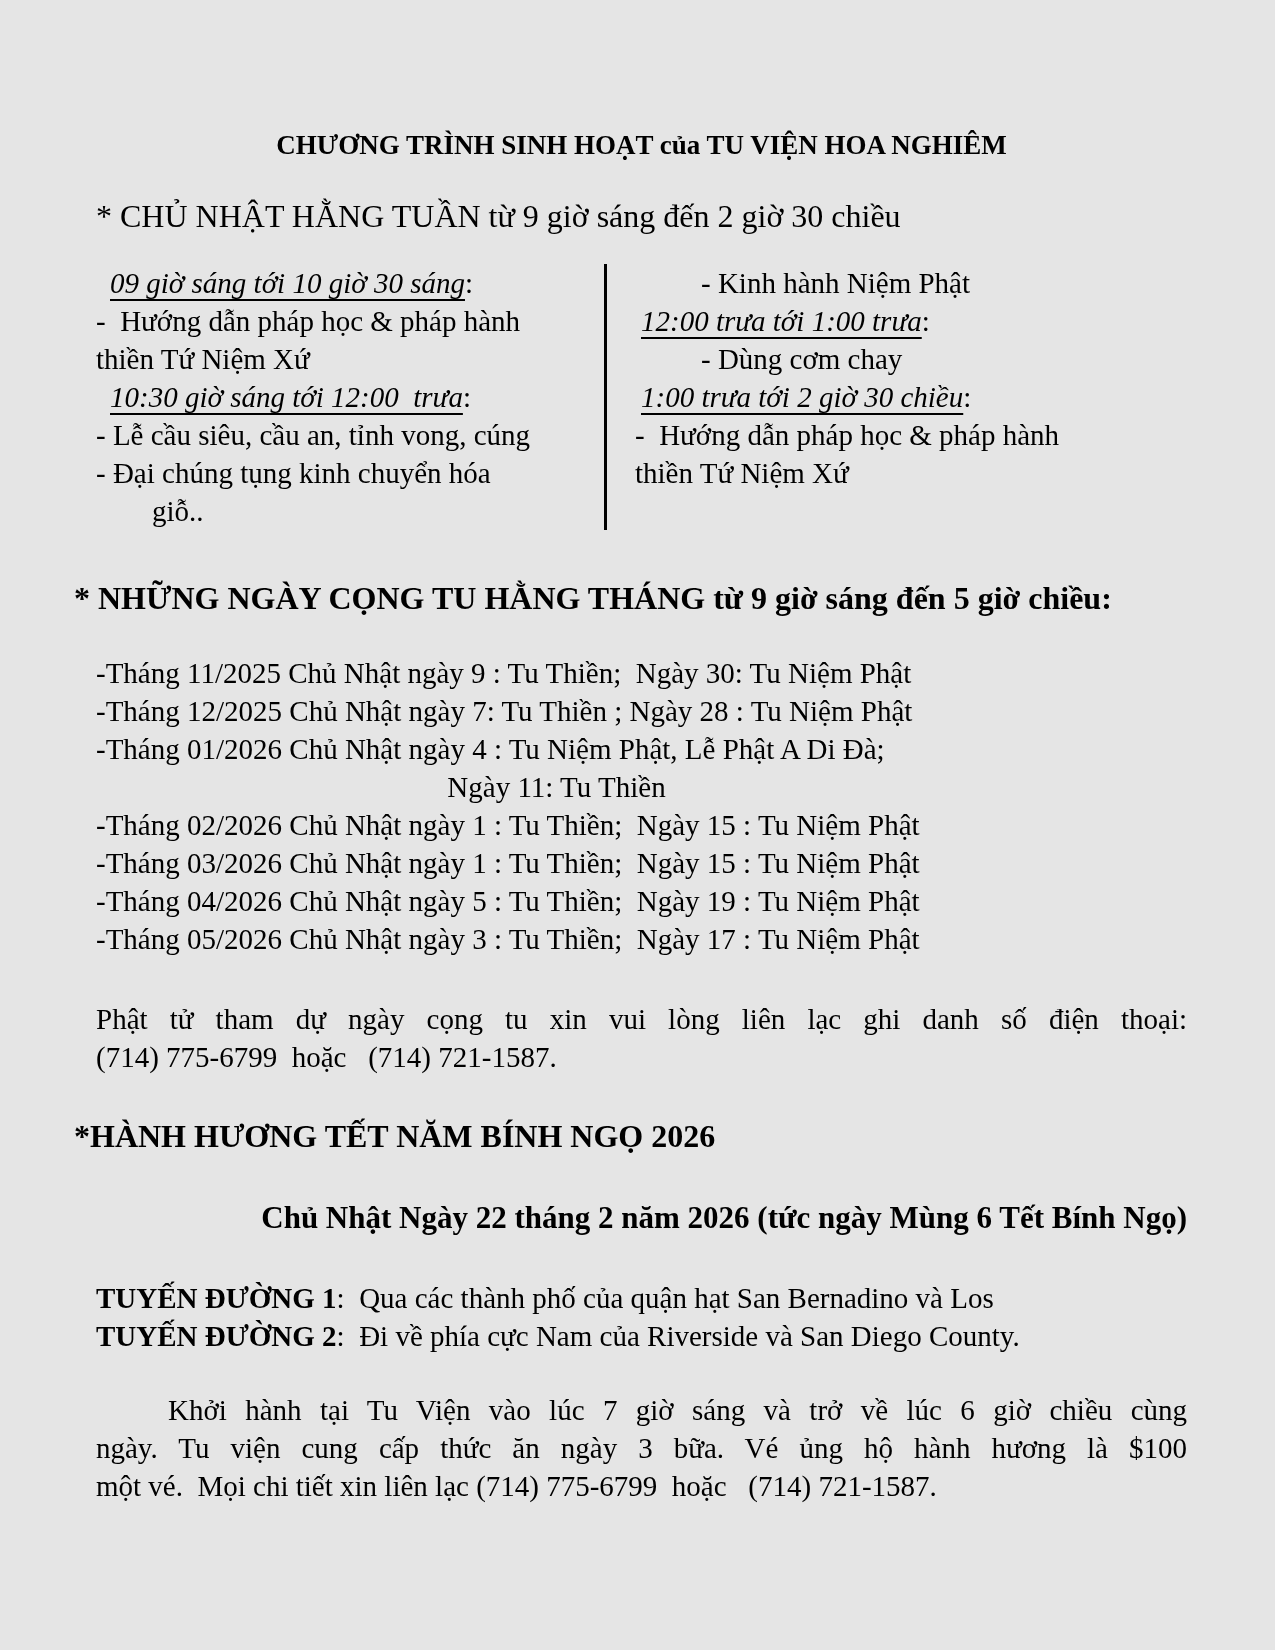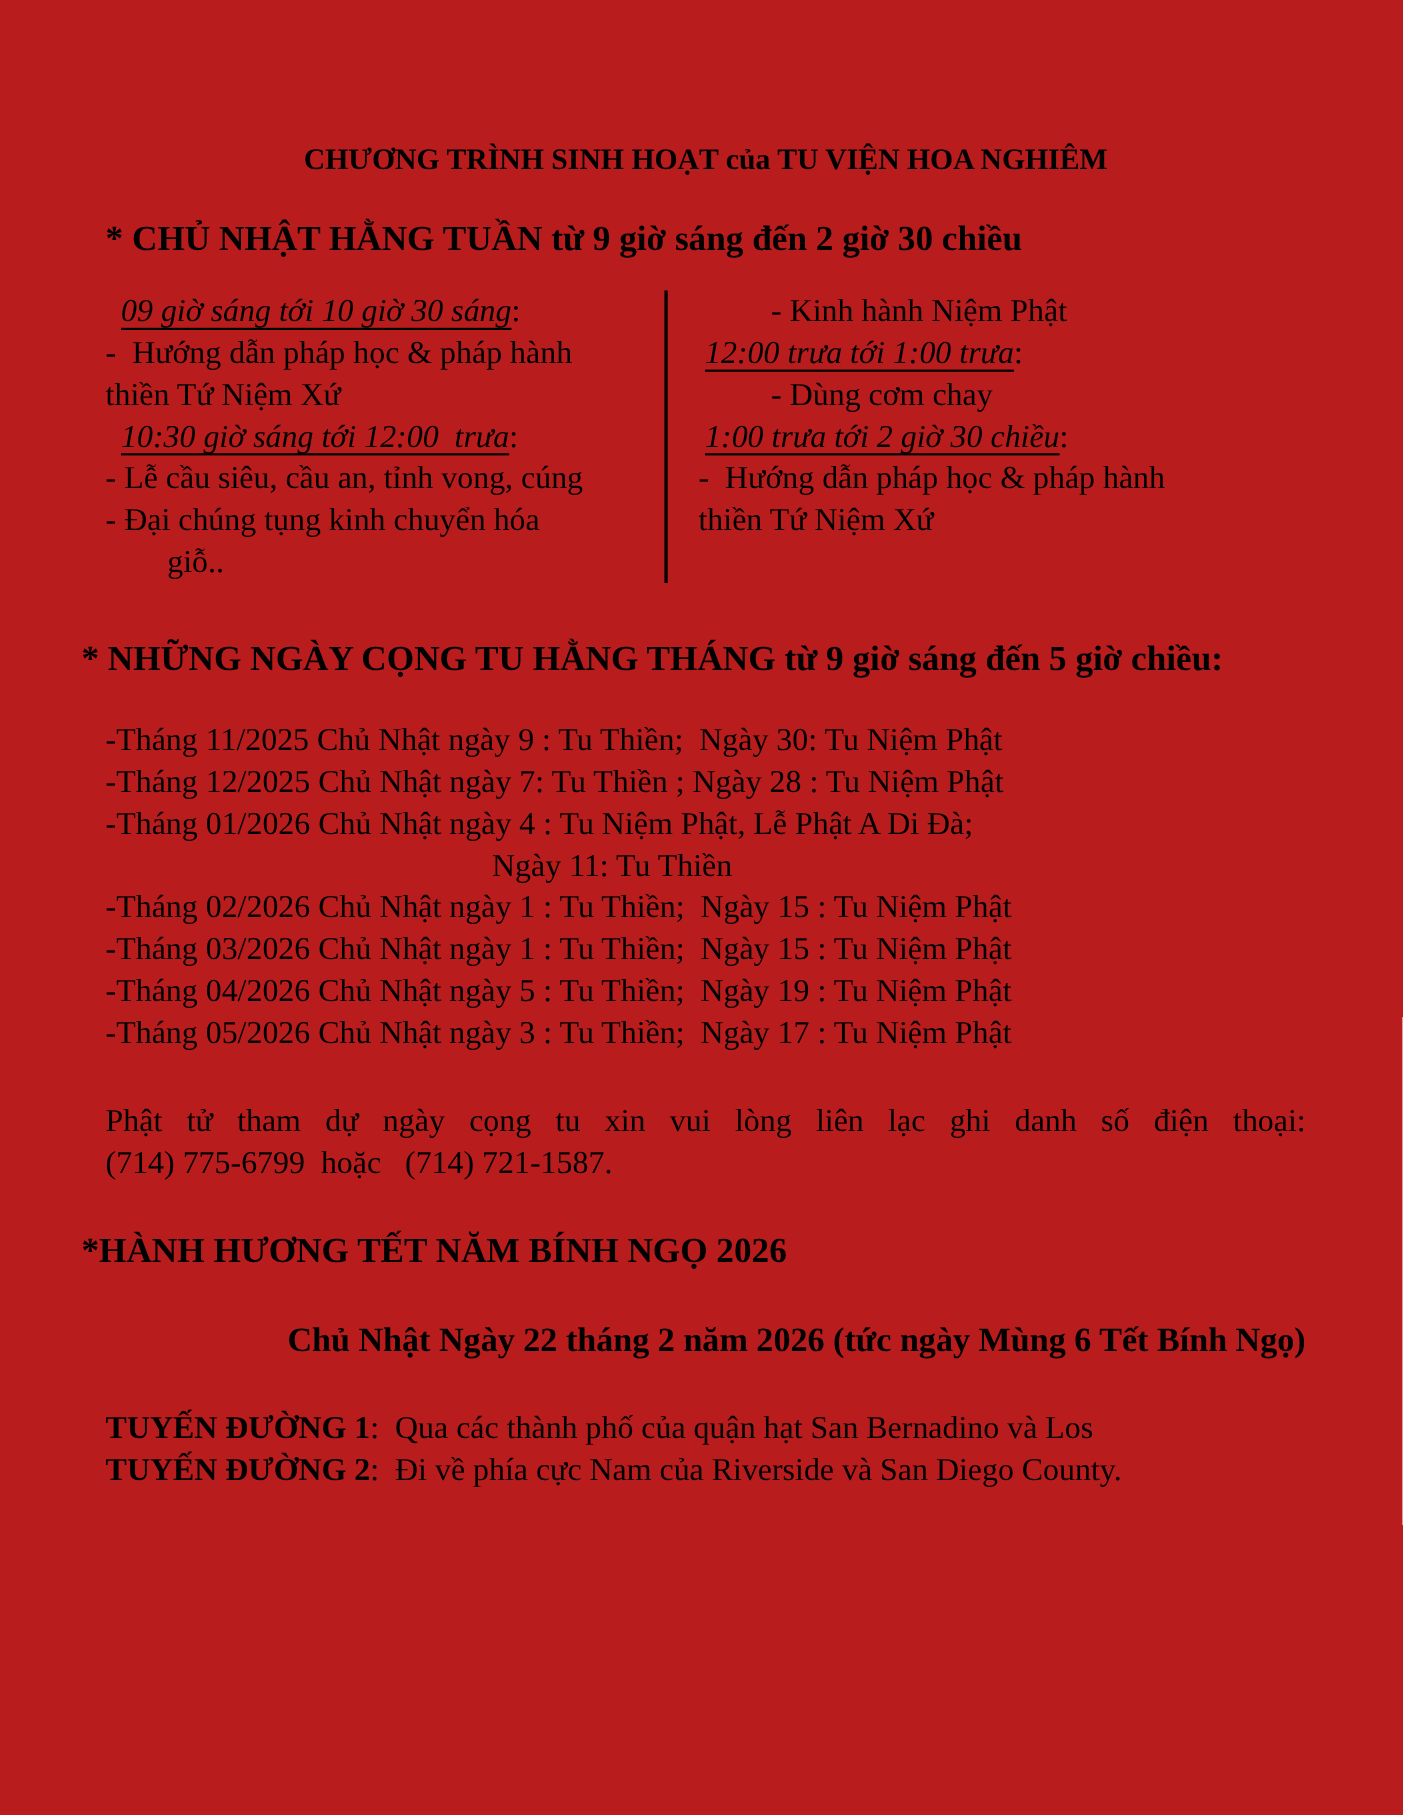--- a/index.html
+++ b/index.html
@@ -1,40 +1,40 @@
 <!DOCTYPE html>
 <html><head>
 <meta charset="utf-8">
 <style>
   html,body{margin:0;padding:0;background:#ffffff;}
   .page{
     position:relative;
     width:1275px;
     height:1650px;
     margin:0 auto;
-    background:#b91c1c;
+    background:#e5e5e5;
     color:#000000;
     font-family:"Liberation Serif","DejaVu Serif",serif;
     font-size:29px;
     line-height:38px;
     box-sizing:border-box;
     padding:126px 88px 0 96px;
     overflow:hidden;
   }
   .pre{white-space:pre-wrap;}
   .doc-title{
     font-size:27px;
     font-weight:bold;
     text-align:center;
     margin-bottom:32px;
   }
   .h-big{
     font-size:32px;
     line-height:40px;
-    font-weight:bold;
+    font-weight:normal;
     margin-bottom:28px;
   }
   .twocol{
     display:flex;
     align-items:stretch;
     margin-bottom:48px;
   }
   .col-left{
     width:508px;
     flex:0 0 508px;
@@ -137,14 +137,19 @@
     <div class="pre">(714) 775-6799  hoặc   (714) 721-1587.</div>
   </div>
 
   <div class="h-pilgrim">*HÀNH HƯƠNG TẾT NĂM BÍNH NGỌ 2026</div>
 
   <div class="date-line">Chủ Nhật Ngày 22 tháng 2 năm 2026 (tức ngày Mùng 6 Tết Bính Ngọ)</div>
 
   <div class="route-line pre"><span class="rlabel">TUYẾN ĐƯỜNG 1</span><span>:  Qua các thành phố của quận hạt San Bernadino và Los</span></div>
   <div class="route-line pre"><span class="rlabel">TUYẾN ĐƯỜNG 2</span><span>:  Đi về phía cực Nam của Riverside và San Diego County.</span></div>
 
+  <div class="details">
+    <div class="jline dl1">Khởi hành tại Tu Viện vào lúc 7 giờ sáng và trở về lúc 6 giờ chiều cùng</div>
+    <div class="jline">ngày.  Tu viện cung cấp thức ăn ngày 3 bữa.  Vé ủng hộ hành hương là $100</div>
+    <div class="pre">một vé.  Mọi chi tiết xin liên lạc (714) 775-6799  hoặc   (714) 721-1587.</div>
+  </div>
 
 </div>
 
 </body></html>

